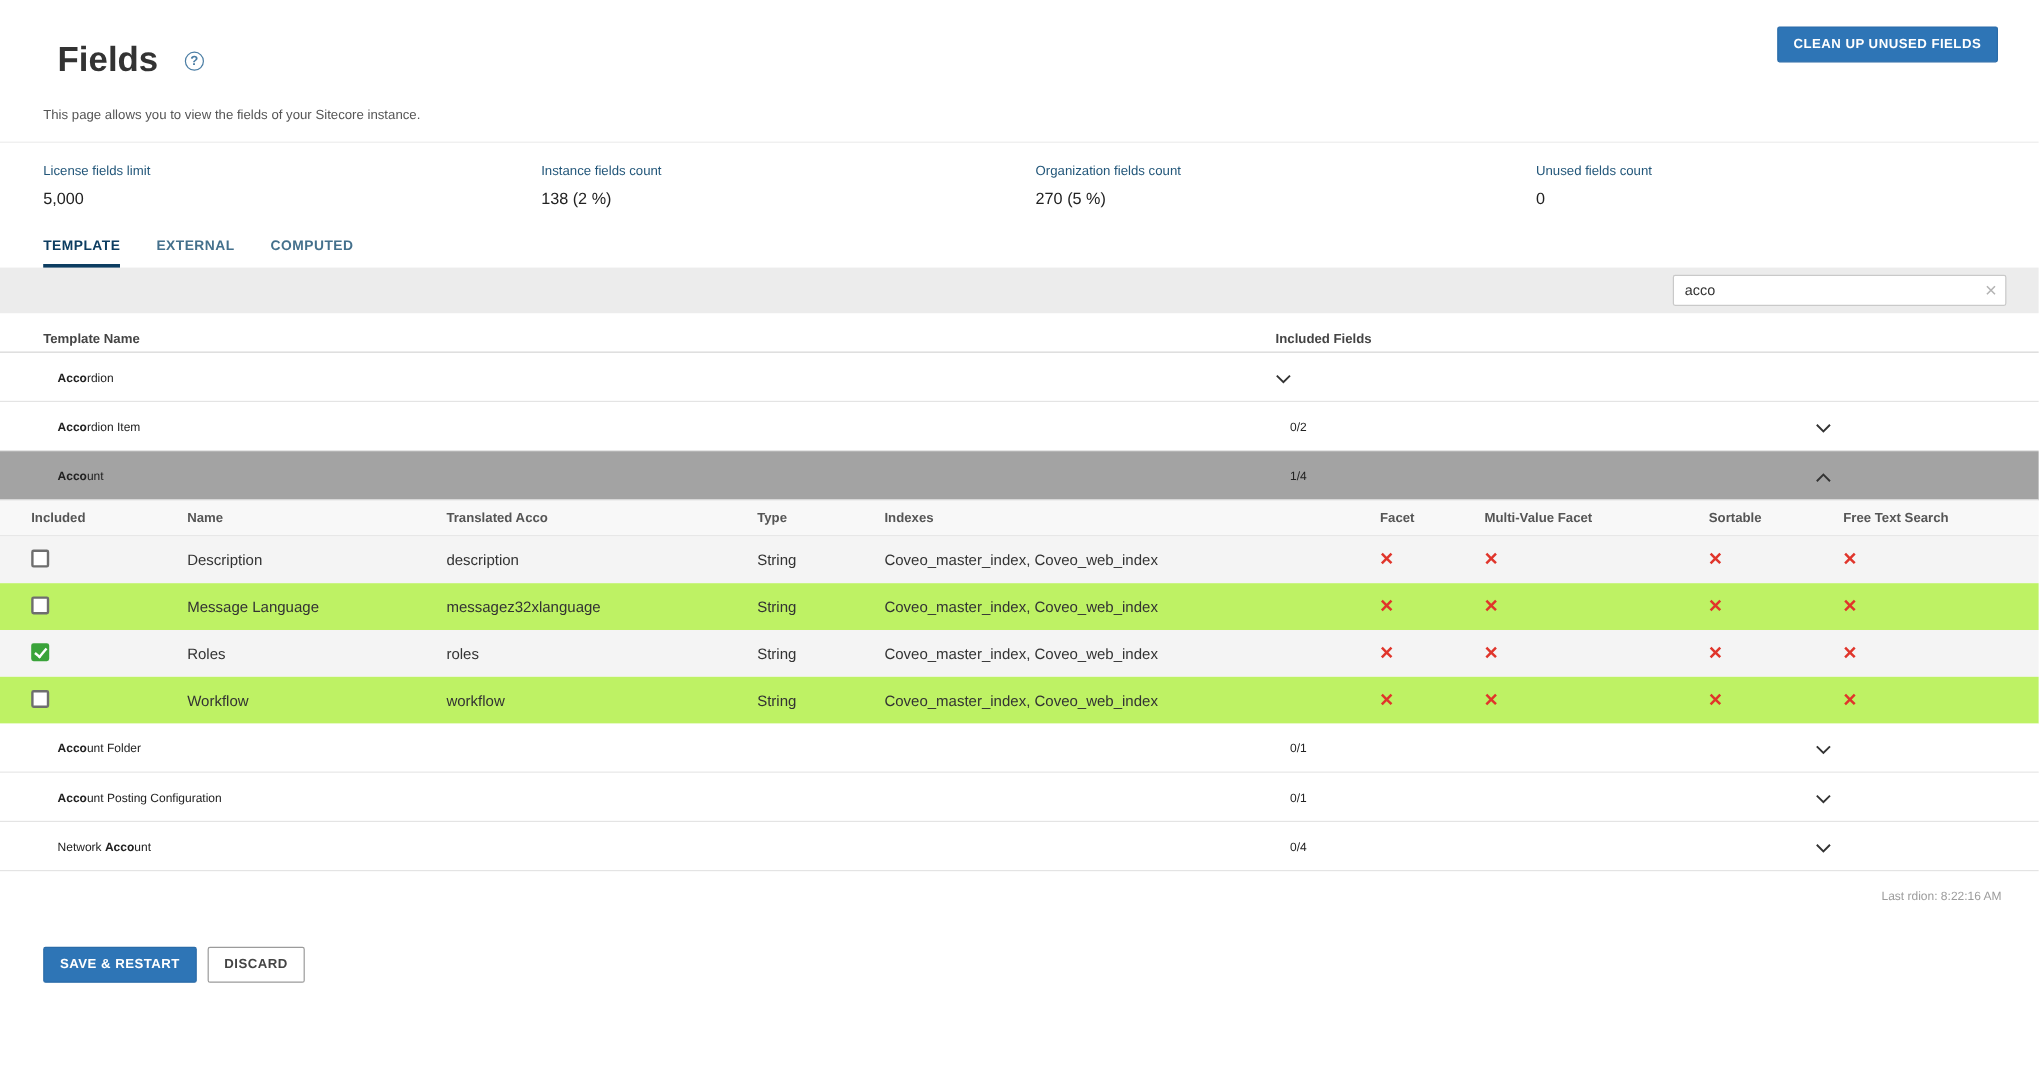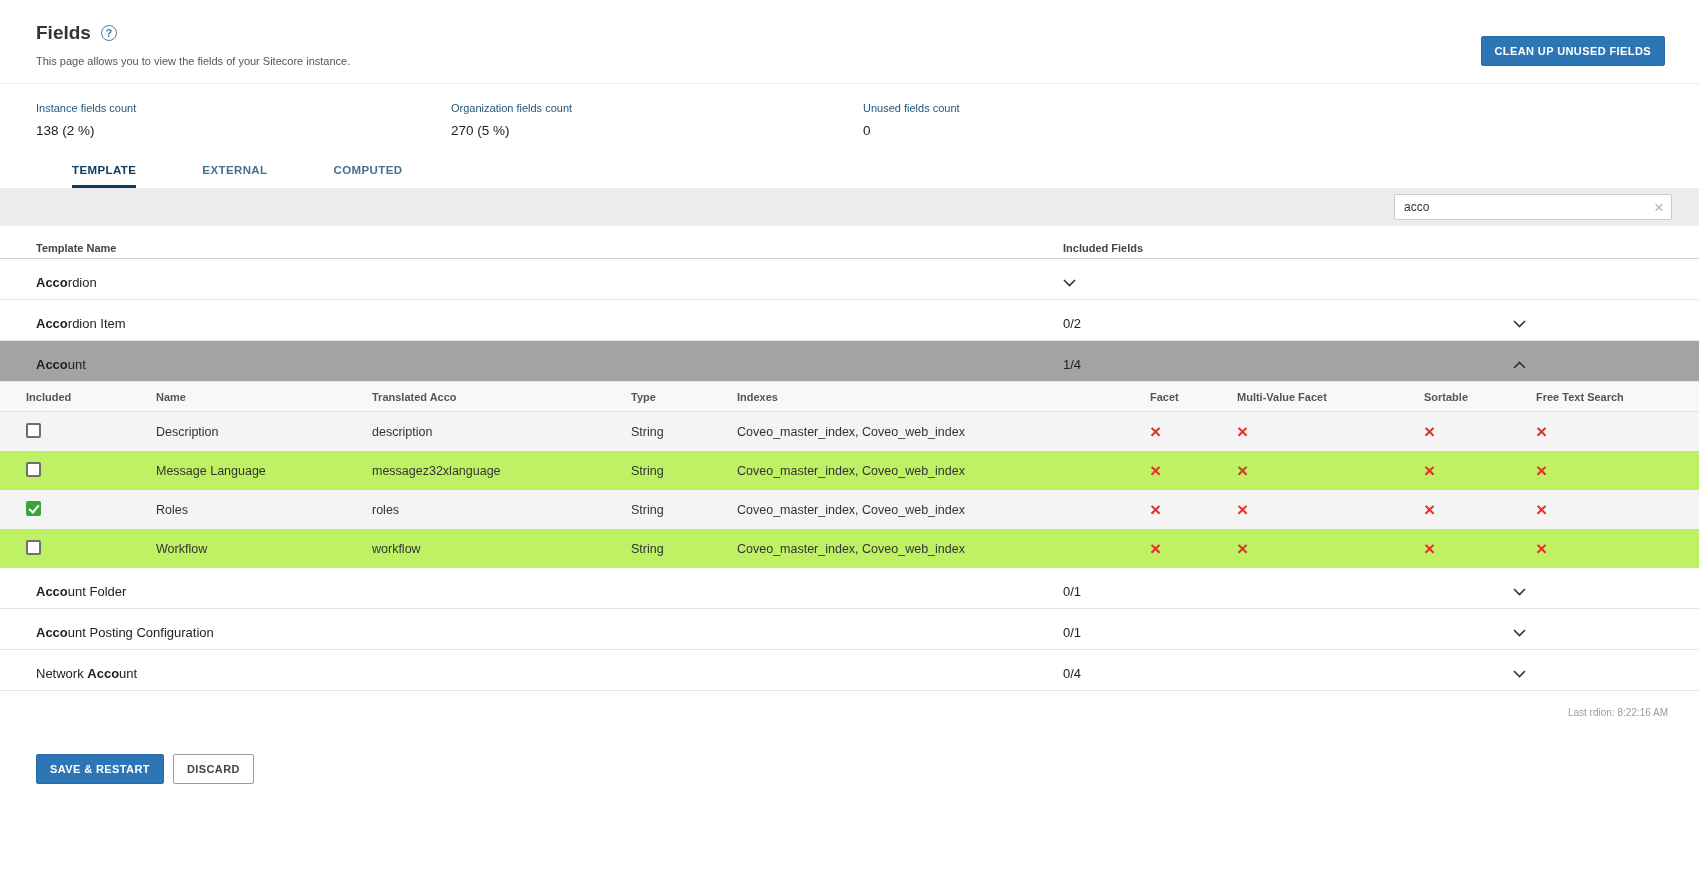--- a/index.html
+++ b/index.html
@@ -6,46 +6,46 @@
   html, body { margin: 0; padding: 0; background: #fff; }
   body {
     width: 1699px; min-height: 893px;
     font-family: "Liberation Sans", "DejaVu Sans", sans-serif;
     color: #333;
   }
 
   
   .page-header { position: relative; padding: 22px 34px 16px 36px; border-bottom: 1px solid #ededed; }
   .title-row { display: flex; align-items: center; gap: 10px; }
-  .page-title { margin: 0; font-size: 19px; font-weight: 600; color: #333; }
+  .page-title { margin: 12px; font-size: 29px; font-weight: 600; color: #333; }
   .help-icon {
     width: 16px; height: 16px; border: 1px solid #4a7da4; color: #4a7da4;
     border-radius: 50%; font-size: 11px; font-weight: 700;
     display: inline-flex; align-items: center; justify-content: center; cursor: pointer;
   }
   .subtitle { margin: 11px 0 0; font-size: 11px; color: #555; }
-  .cleanup-btn { position: absolute; right: 34px; top: 36px; }
+  .cleanup-btn { position: absolute; right: 34px; top: 22px; }
 
   .btn {
     font-family: inherit; font-size: 11px; font-weight: 700; letter-spacing: .4px;
     padding: 8px 13px; border-radius: 2px; cursor: pointer;
   }
   .btn-primary { background: #2e75b6; color: #fff; border: 1px solid #2a6ba8; }
   .btn-secondary { background: #fff; color: #444; border: 1px solid #9b9b9b; }
 
   
   .stats { display: grid; grid-template-columns: 415px 412px 417px 1fr; padding: 18px 36px 0; }
   .stat-label { font-size: 11px; color: #23577a; margin-bottom: 9px; }
   .stat-value { font-size: 13.5px; color: #222; }
 
   
   .tabs { display: flex; gap: 30px; padding: 26px 36px 0; }
   .tab {
     font-size: 11.5px; font-weight: 700; letter-spacing: .4px; color: #44708c;
-    padding-bottom: 9px; border-bottom: 3px solid transparent; cursor: pointer; margin-left: 36px;
+    padding-bottom: 9px; border-bottom: 3px solid transparent; cursor: pointer;
   }
   .tab.active { color: #0d3d61; border-bottom-color: #0d3d61; }
 
   
   .toolbar { height: 38px; background: #ececec; display: flex; align-items: center; }
   .search-wrap { margin-left: auto; margin-right: 27px; position: relative; width: 278px; height: 26px; }
   .search-input {
     width: 100%; height: 100%; border: 1px solid #c9c9c9; border-radius: 2px;
     padding: 0 30px 0 9px; font-size: 12px; font-family: inherit; color: #333; background: #fff;
   }
@@ -53,21 +53,21 @@
     position: absolute; right: 8px; top: 50%; transform: translateY(-50%);
     color: #b3b3b3; font-size: 17px; line-height: 1; cursor: pointer;
   }
 
   
   .main-grid { display: grid; grid-template-columns: 1027px 450px 1fr; align-items: center; padding: 16px 36px; }
   .thead { height: 31px; border-bottom: 1px solid #cfcfcf; }
   .th { font-size: 11px; font-weight: 700; color: #444; }
   .trow { height: 41px; border-bottom: 1px solid #e4e4e4; cursor: pointer; background: #fff; }
   .trow.expanded { background: #a3a3a3; }
-  .tname, .tcount { font-size: 13px; color: #222; }
+  .tname, .tcount { font-size: 10px; color: #222; margin-left: 12px; }
   .match { font-weight: 700; }
   .tchev { display: flex; align-items: center; }
 
   
   .sub-grid {
     display: grid;
     grid-template-columns: 130px 216px 259px 106px 413px 87px 187px 112px 1fr;
     align-items: center; padding: 0 26px;
   }
   .subhead { height: 30px; background: #f8f8f8; border-bottom: 1px solid #e3e3e3; }
@@ -101,20 +101,24 @@
   <header class="page-header">
     <div class="title-row">
       <h1 class="page-title">Fields</h1>
       <span class="help-icon">?</span>
     </div>
     <p class="subtitle">This page allows you to view the fields of your Sitecore instance.</p>
     <button class="btn btn-primary cleanup-btn">CLEAN UP UNUSED FIELDS</button>
   </header>
 
   <section class="stats">
+    <div class="stat">
+      <div class="stat-label">License fields limit</div>
+      <div class="stat-value">5,000</div>
+    </div>
     <div class="stat">
       <div class="stat-label">Instance fields count</div>
       <div class="stat-value">138 (2 %)</div>
     </div>
     <div class="stat">
       <div class="stat-label">Organization fields count</div>
       <div class="stat-value">270 (5 %)</div>
     </div>
     <div class="stat">
       <div class="stat-label">Unused fields count</div>

